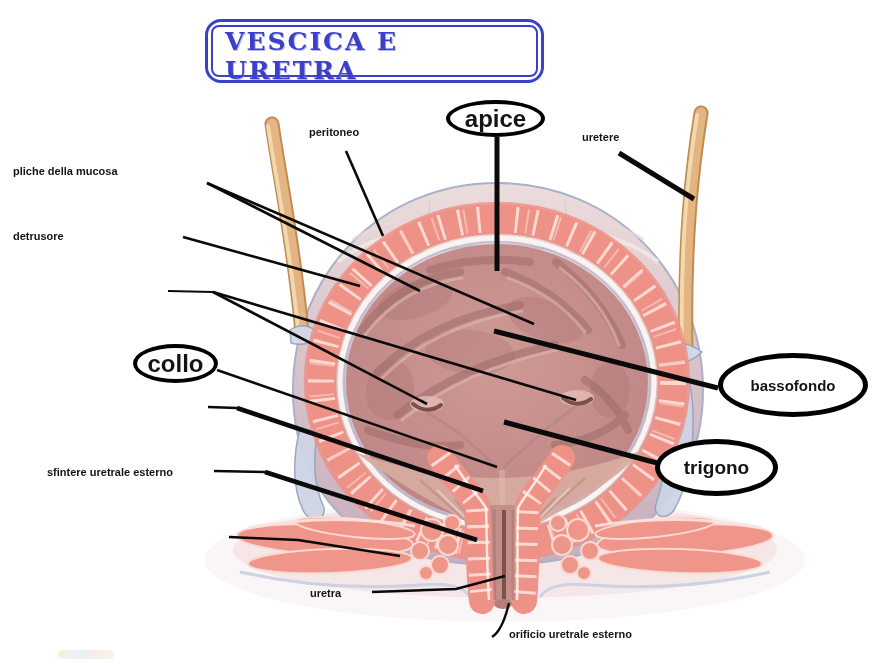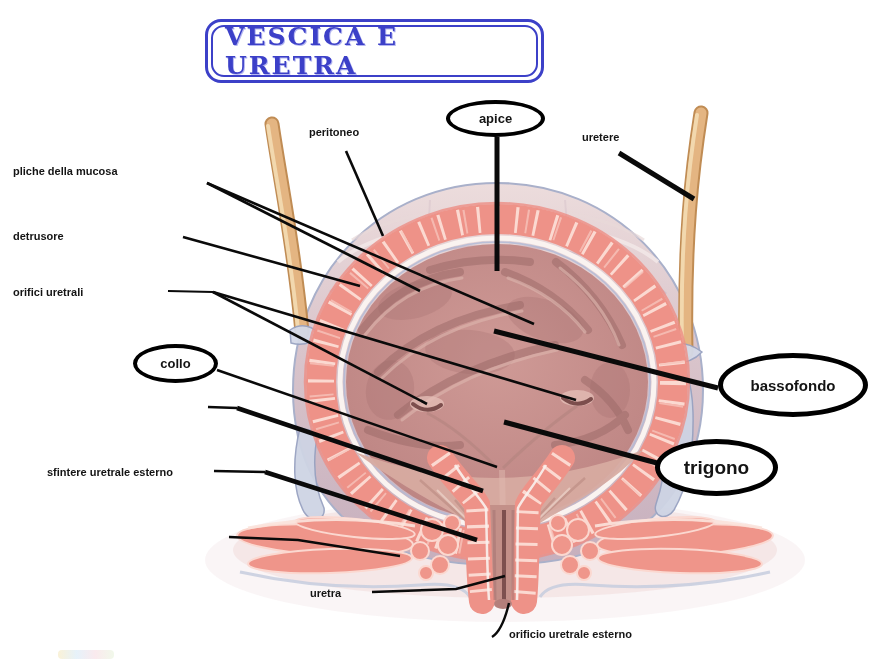--- a/index.html
+++ b/index.html
@@ -2,42 +2,42 @@
 <html><head>
 <meta charset="utf-8">
 <style>
   html,body{margin:0;padding:0;background:#fff;}
   .stage{position:relative;width:880px;height:665px;background:#ffffff;overflow:hidden;
          font-family:"Liberation Sans",sans-serif;color:#141414;}
   .art{position:absolute;left:0;top:0;}
   
   .title-box{position:absolute;left:205px;top:19px;width:339px;height:64px;
     border:3px solid #3c40c8;border-radius:16px;padding:3px;box-sizing:border-box;}
-  .title-inner{width:100%;height:100%;border:2px solid #3c40c8;border-radius:13px;
-    display:flex;align-items:center;justify-content:center;box-sizing:border-box;padding-left:12px;}
+  .title-inner{width:100%;height:100%;border:2px solid #3c40c8;border-radius:8px;
+    display:flex;align-items:flex-start;justify-content:center;box-sizing:border-box;padding-left:12px;}
   .title-text{font-family:"DejaVu Serif",serif;font-weight:bold;font-size:25px;
     letter-spacing:2px;color:#3c40c8;text-shadow:1px 1px 0 rgba(120,124,230,.55);}
   
   .lbl{position:absolute;font-size:11px;font-weight:bold;line-height:20px;white-space:nowrap;}
   .lbl.r{text-align:left;}
   .lbl.wrap{white-space:normal;line-height:23px;}
   #lbl-pliche   {left:13px; top:161px; width:192px;}
   #lbl-detrusore{left:13px; top:226px; width:162px;}
   #lbl-orifici  {left:13px; top:282px; width:155px;}
   #lbl-sfint-int{left:13px; top:398px; width:190px;}
   #lbl-sfint-est{left:47px; top:461px; width:158px;}
   #lbl-diaframma{left:11px; top:527px;}
   #lbl-peritoneo{left:309px;top:122px;}
   #lbl-uretere  {left:582px;top:127px;}
   #lbl-uretra   {left:310px;top:583px;}
   #lbl-orificio {left:509px;top:624px;}
   
   .oval{position:absolute;background:#fff;border:4px solid #000;border-radius:50%;
     display:flex;align-items:center;justify-content:center;font-weight:bold;
-    font-size:13px;box-sizing:border-box;}
+    font-size:24px;box-sizing:border-box;}
   #oval-apice     {left:446px;top:100px;width:99px; height:37px;}
   #oval-collo     {left:133px;top:344px;width:85px; height:39px;}
   #oval-bassofondo{left:718px;top:353px;width:150px;height:64px;border-width:5px;font-size:15px;text-align:center;}
   #oval-trigono   {left:655px;top:439px;width:123px;height:57px;border-width:5px;font-size:19px;}
   
   .watermark{position:absolute;left:58px;top:650px;width:56px;height:9px;opacity:.22;
     background:linear-gradient(90deg,#e8c24a,#8fc3e8,#e89fb0,#bfe0a0);border-radius:4px;}
 </style>
 </head>
 <body>
@@ -227,21 +227,20 @@
   </svg>
 
   <div class="title-box">
     <div class="title-inner">
       <span class="title-text">VESCICA E URETRA</span>
     </div>
   </div>
 
   <div class="lbl r" id="lbl-pliche">pliche della mucosa</div>
   <div class="lbl r" id="lbl-detrusore">detrusore</div>
-  <div class="lbl r" id="lbl-orifici">orifici uretrali</div>
   <div class="lbl wrap" id="lbl-sfint-est">sfintere uretrale esterno</div>
   <div class="lbl" id="lbl-peritoneo">peritoneo</div>
   <div class="lbl" id="lbl-uretere">uretere</div>
   <div class="lbl" id="lbl-uretra">uretra</div>
   <div class="lbl" id="lbl-orificio">orificio uretrale esterno</div>
 
   <div class="oval" id="oval-apice">apice</div>
   <div class="oval" id="oval-collo">collo</div>
   <div class="oval" id="oval-bassofondo">bassofondo</div>
   <div class="oval" id="oval-trigono">trigono</div>

